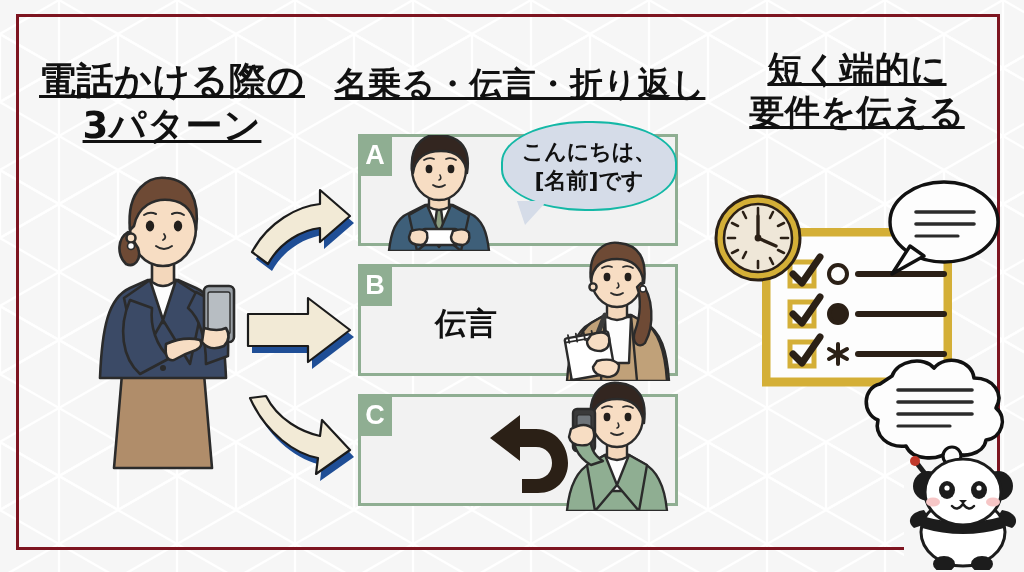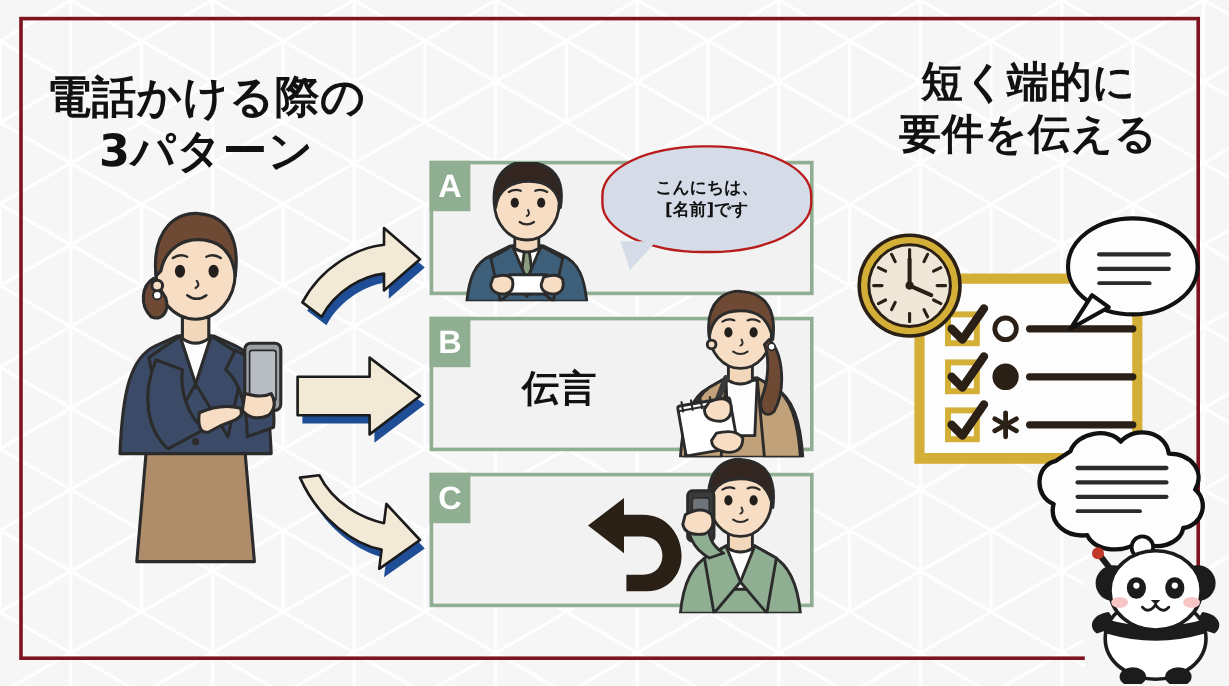--- a/index.html
+++ b/index.html
@@ -28,20 +28,21 @@
 
   
   .heading{
     position:absolute;
     color:#111;
     font-weight:bold;
     letter-spacing:.5px;
     text-align:center;
     line-height:1.22;
     white-space:pre-line;
+    text-decoration:underline;
   }
   #h1{left:32px;top:58px;width:280px;font-size:37px;}
   #h2{left:330px;top:64px;width:380px;font-size:33px;}
   #h3{left:722px;top:48px;width:270px;font-size:35px;}
 
   
   .panel{
     position:absolute;
     background:#f2f2f2;
     border:3px solid #8fae92;
@@ -63,25 +64,25 @@
     color:#111;font-weight:bold;font-size:31px;
   }
   #labelB{left:74px;top:36px;}
   #labelC{left:8px;top:36px;}
 
   
   #bubbleA{
     position:absolute;left:140px;top:-16px;
     width:172px;height:86px;
     background:#d5dce8;
-    border:2px solid #b91c1c;
+    border:2px solid #14b8a6;
     border-radius:48%/46%;
     display:flex;align-items:center;justify-content:center;
     text-align:center;
-    font-size:14px;font-weight:bold;color:#111;line-height:1.32;
+    font-size:22px;font-weight:bold;color:#111;line-height:1.32;
     white-space:pre-line;
     z-index:6;
   }
   #bubbleA:after{
     content:"";position:absolute;left:14px;bottom:-16px;
     width:0;height:0;
     border-left:8px solid transparent;
     border-right:22px solid transparent;
     border-top:24px solid #d5dce8;
   }
@@ -128,20 +129,21 @@
       </pattern>
     </defs>
     <rect width="1024" height="572" fill="url(#asanoha)"></rect>
   </svg>
 
   <div id="frame"></div>
   <div id="frame-mask"></div>
 
   <div class="heading nosel" id="h1">電話かける際の
 3パターン</div>
+  <div class="heading nosel" id="h2">名乗る・伝言・折り返し</div>
   <div class="heading nosel" id="h3">短く端的に
 要件を伝える</div>
 
   <svg class="illus" id="woman-main" viewBox="0 0 170 330">
     <g stroke="#2b2b2b" stroke-width="2.6" stroke-linejoin="round" stroke-linecap="round">
 
       <path d="M44 206 L126 206 L134 300 L36 300 Z" fill="#b08d6a"></path>
 
       <path d="M52 120 C30 130 24 160 22 210 L148 210 C146 160 140 130 118 120
                L100 112 L70 112 Z" fill="#3b4a66"></path>

